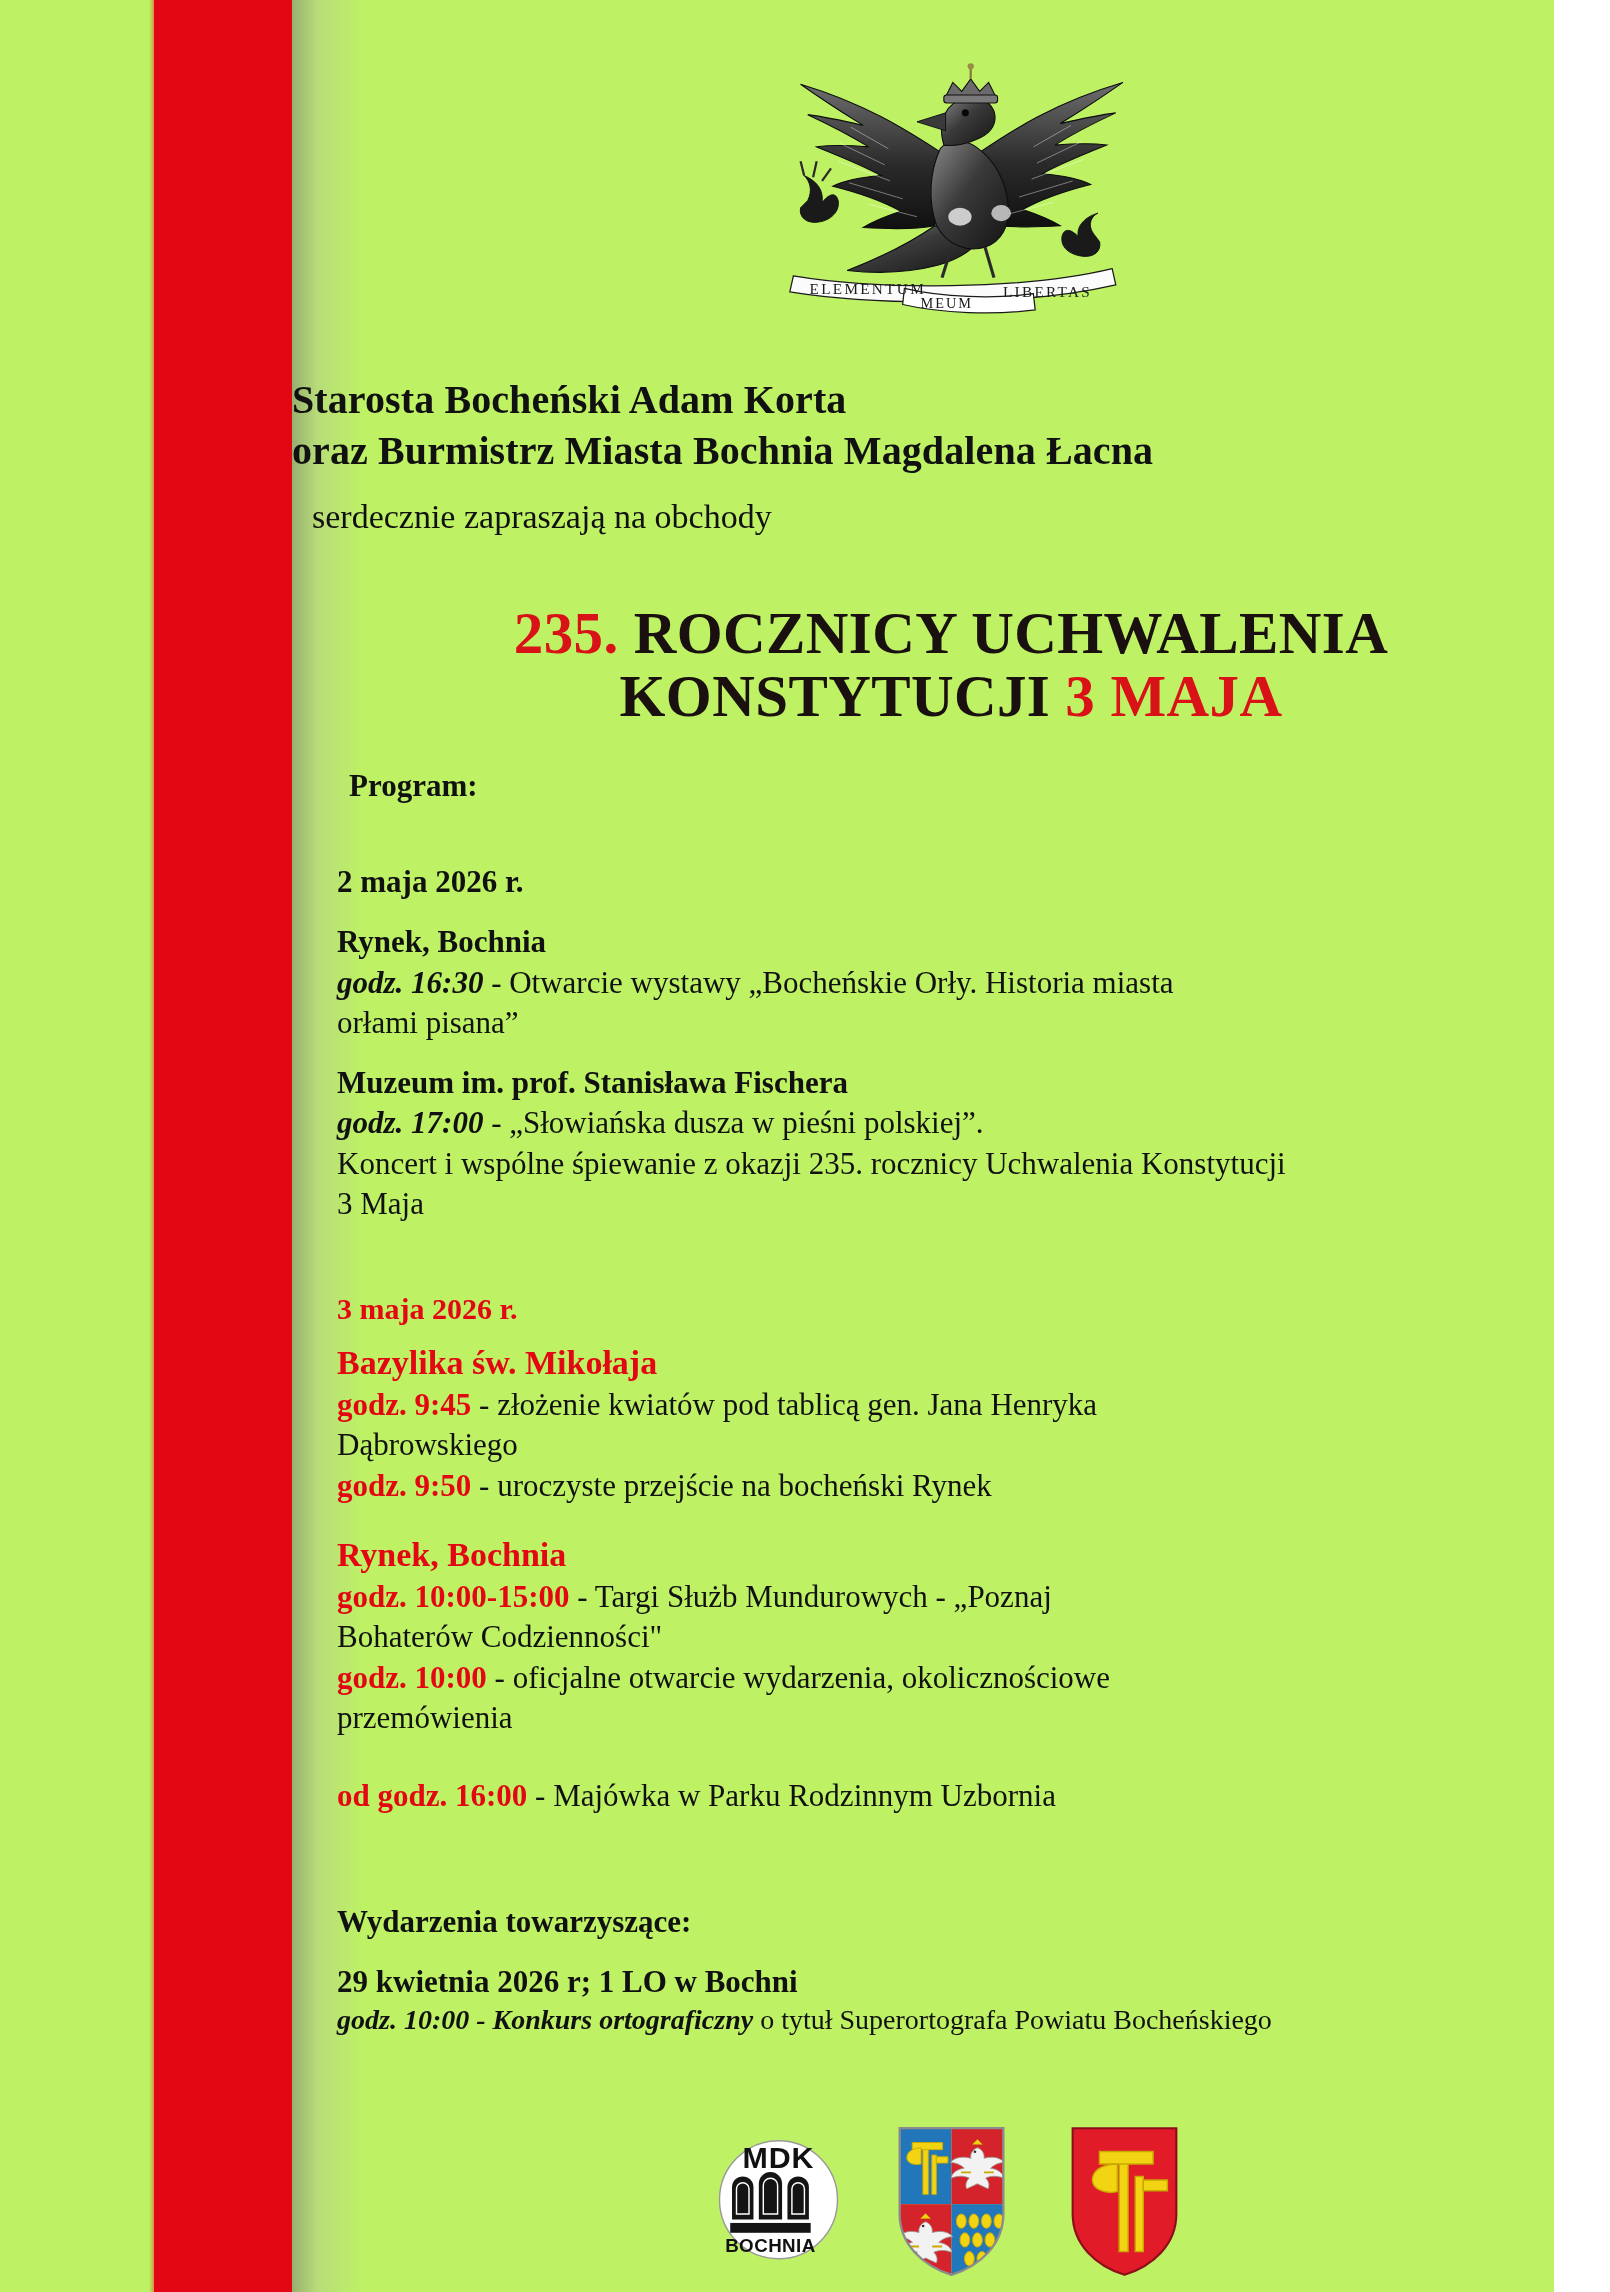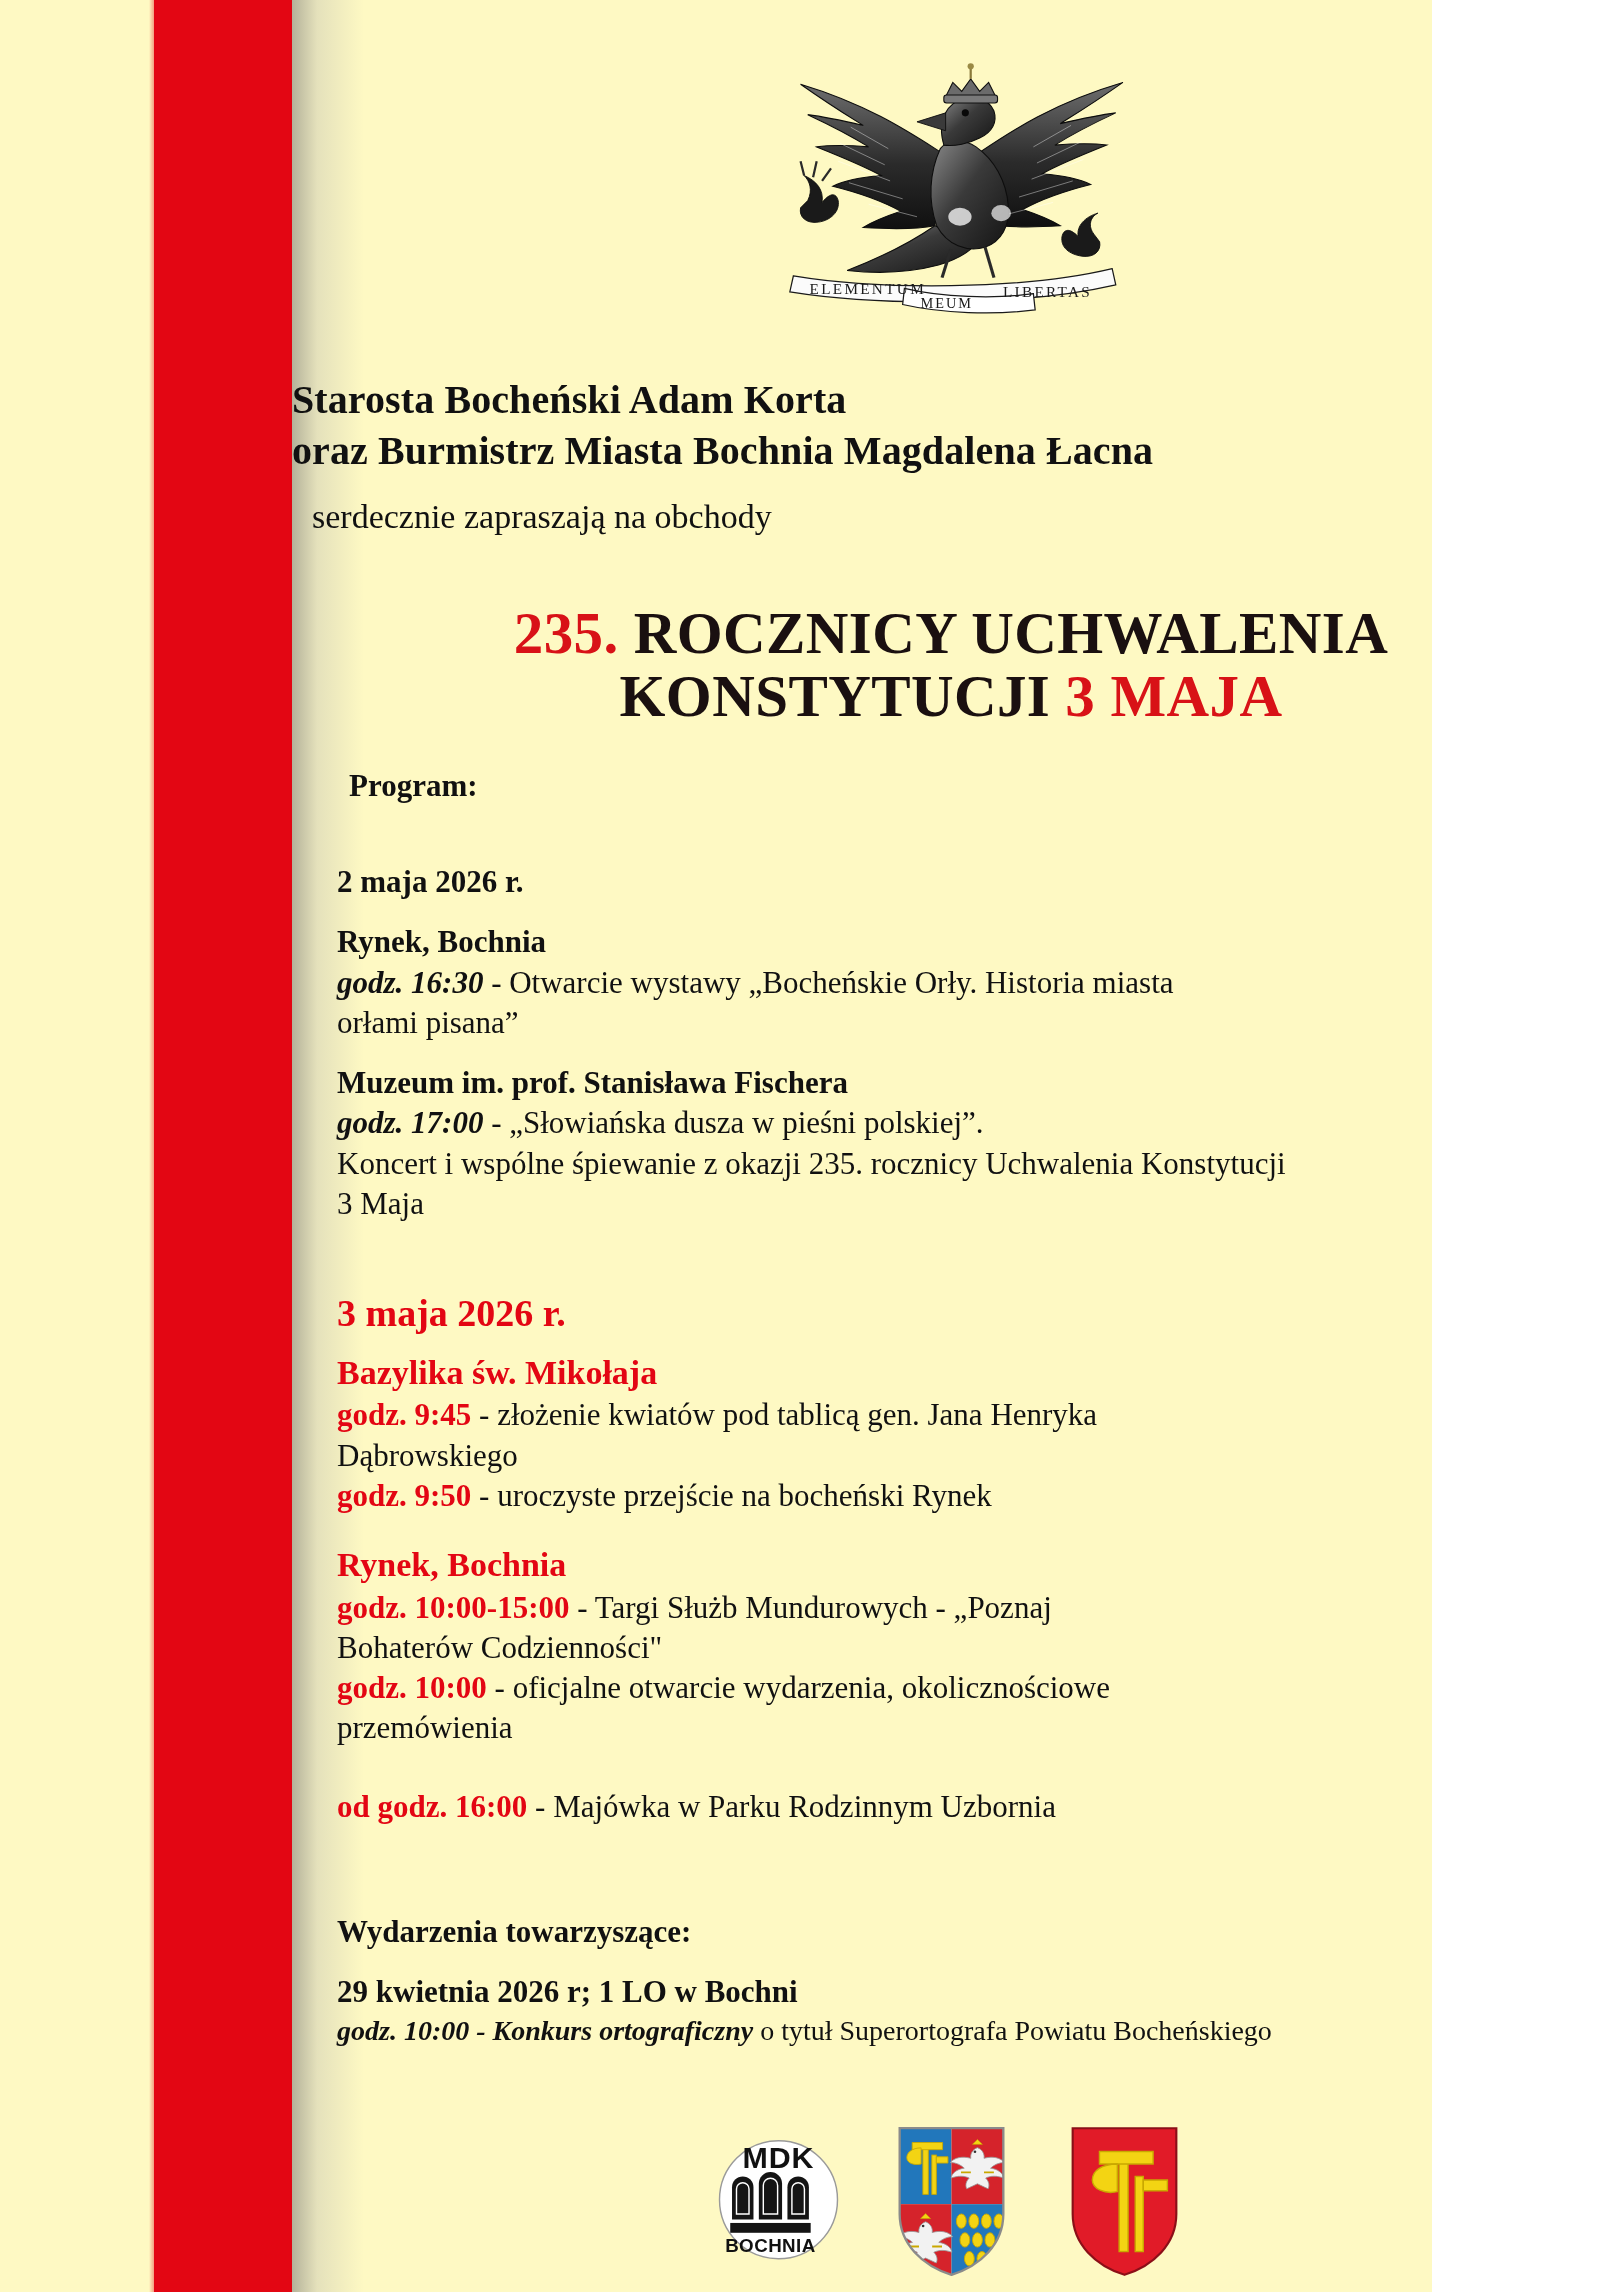--- a/index.html
+++ b/index.html
@@ -7,23 +7,23 @@
     padding: 0;
     background: #ffffff;
   }
   body {
     font-family: "Liberation Serif", "DejaVu Serif", serif;
     color: #000000;
   }
 
   .poster {
     position: relative;
-    width: 1432px;
+    width: 1554px;
     height: 2293px;
-    background: #fef9c3;
+    background: #bef264;
     overflow: hidden;
   }
 
   
   .left-band {
     position: absolute;
     left: 154px;
     top: 0;
     width: 138px;
     height: 100%;
@@ -283,21 +283,21 @@
           <span class="tb">godz. 17:00</span><span> - „Słowiańska dusza w pieśni polskiej”.</span>
         </div>
         <div class="line">Koncert i wspólne śpiewanie z okazji 235. rocznicy Uchwalenia Konstytucji</div>
         <div class="line">3 Maja</div>
       </div>
 
       <div class="gap-lg"></div>
       <div class="gap-md"></div>
 
       <div>
-        <div class="line r" style="font-size:38px;">3 maja 2026 r.</div>
+        <div class="line r" style="font-size:30px;">3 maja 2026 r.</div>
         <div class="gap-sm"></div>
         <div class="line r" style="font-size:34px;">Bazylika św. Mikołaja</div>
         <div class="line">
           <span class="t">godz. 9:45</span><span> - złożenie kwiatów pod tablicą gen. Jana Henryka</span>
         </div>
         <div class="line">Dąbrowskiego</div>
         <div class="line">
           <span class="t">godz. 9:50</span><span> - uroczyste przejście na bocheński Rynek</span>
         </div>
 

